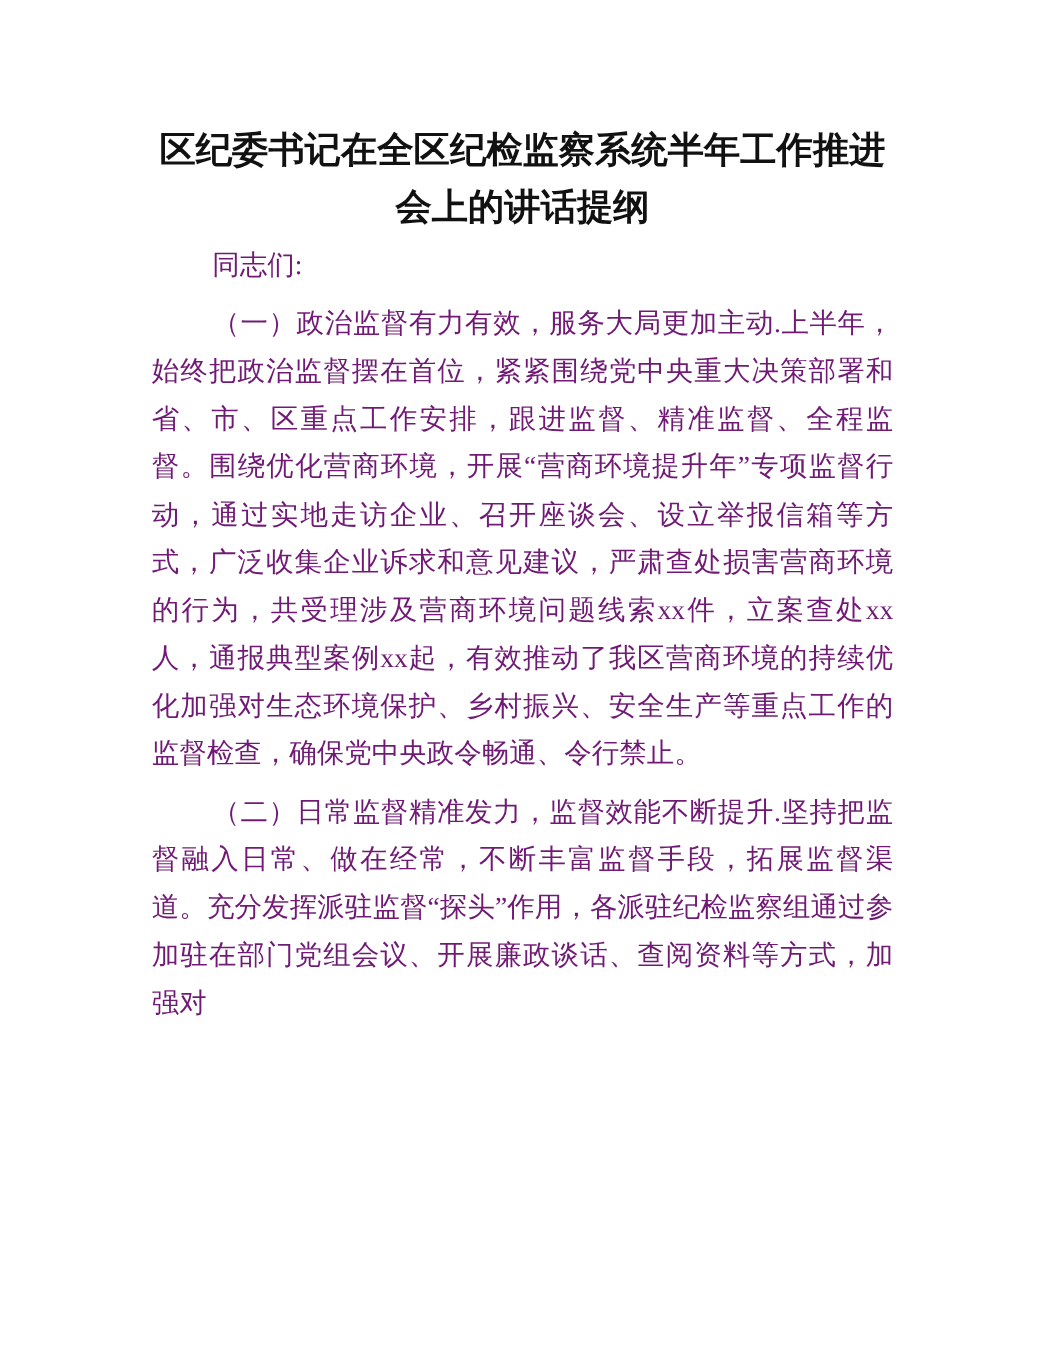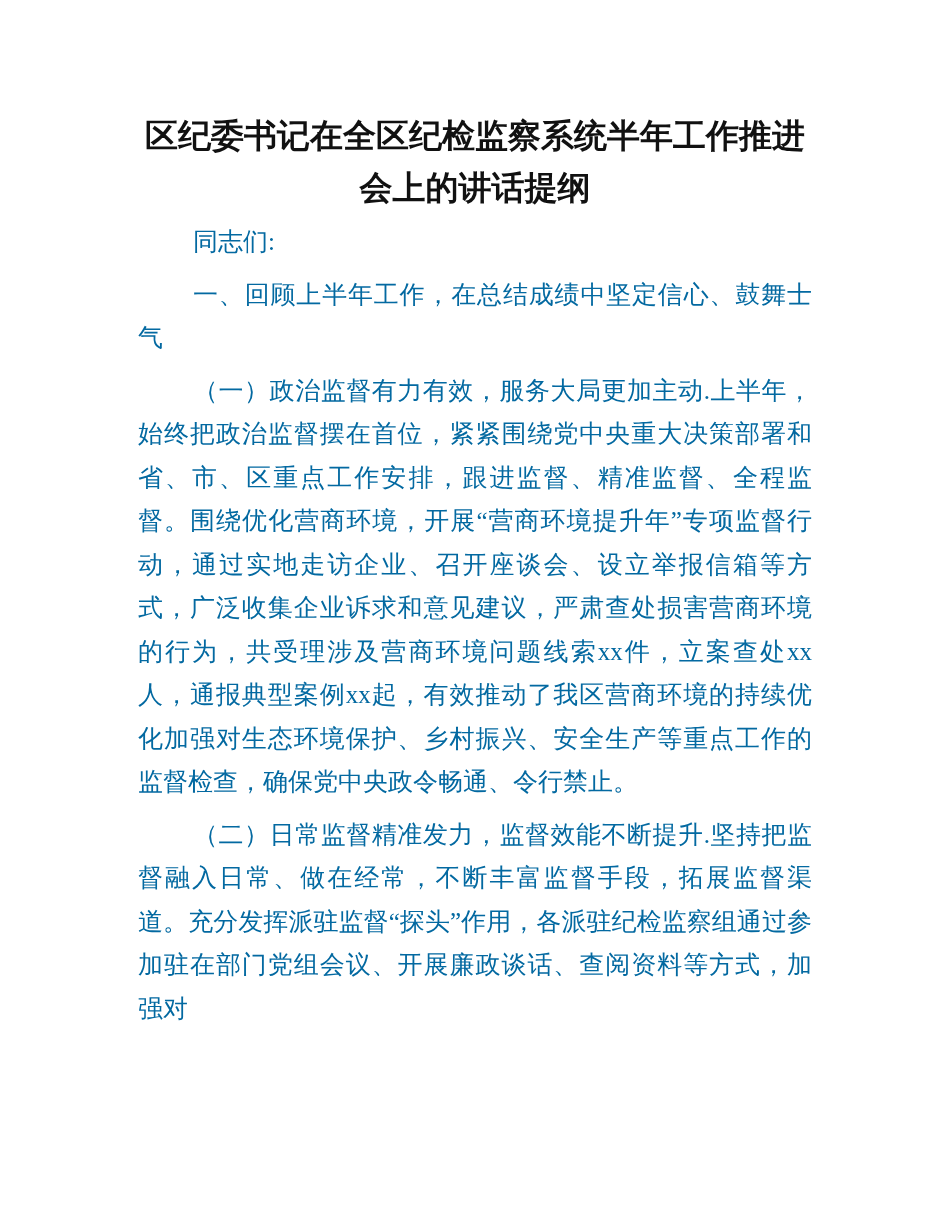--- a/index.html
+++ b/index.html
@@ -28,28 +28,27 @@
     color: #111111;
     letter-spacing: 0;
   }
   .para {
     font-family: "Liberation Serif", serif;
     font-size: 25px;
     line-height: 43.5px;
     margin: 0 0 9px 0;
     text-indent: 2.2em;
     text-align: justify;
-    color: #0369a1;
+    color: #701a75;
     word-break: break-all;
   }
 </style>
 </head>
 <body>
 
 <div class="page">
   <h1 class="doc-title">区纪委书记在全区纪检监察系统半年工作推进会上的讲话提纲</h1>
   <div id="document-body">
       <p class="para">同志们:</p>
-      <p class="para">一、回顾上半年工作，在总结成绩中坚定信心、鼓舞士气</p>
       <p class="para">（一）政治监督有力有效，服务大局更加主动.上半年，始终把政治监督摆在首位，紧紧围绕党中央重大决策部署和省、市、区重点工作安排，跟进监督、精准监督、全程监督。围绕优化营商环境，开展“营商环境提升年”专项监督行动，通过实地走访企业、召开座谈会、设立举报信箱等方式，广泛收集企业诉求和意见建议，严肃查处损害营商环境的行为，共受理涉及营商环境问题线索xx件，立案查处xx人，通报典型案例xx起，有效推动了我区营商环境的持续优化加强对生态环境保护、乡村振兴、安全生产等重点工作的监督检查，确保党中央政令畅通、令行禁止。</p>
       <p class="para">（二）日常监督精准发力，监督效能不断提升.坚持把监督融入日常、做在经常，不断丰富监督手段，拓展监督渠道。充分发挥派驻监督“探头”作用，各派驻纪检监察组通过参加驻在部门党组会议、开展廉政谈话、查阅资料等方式，加强对</p>
     </div>
 </div>
 
 </body></html>

